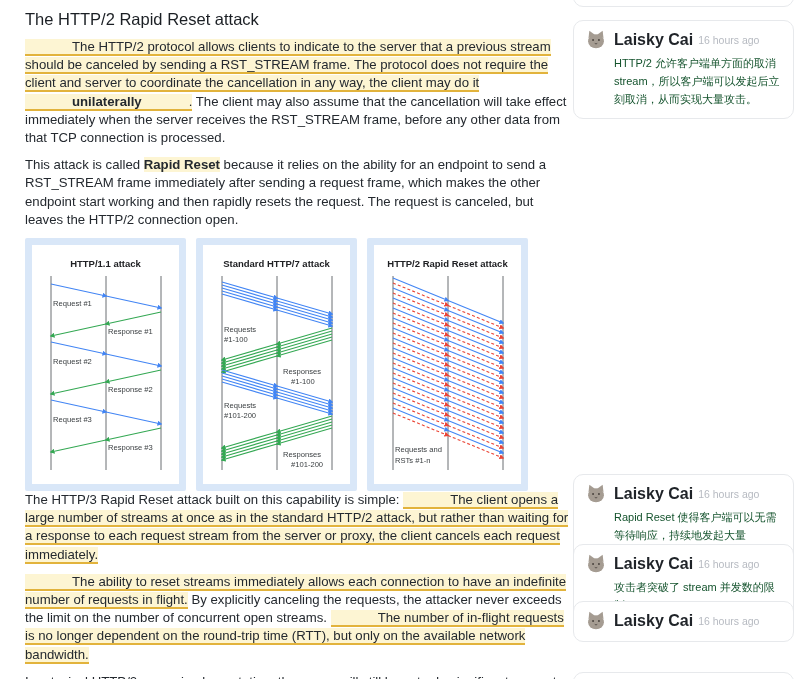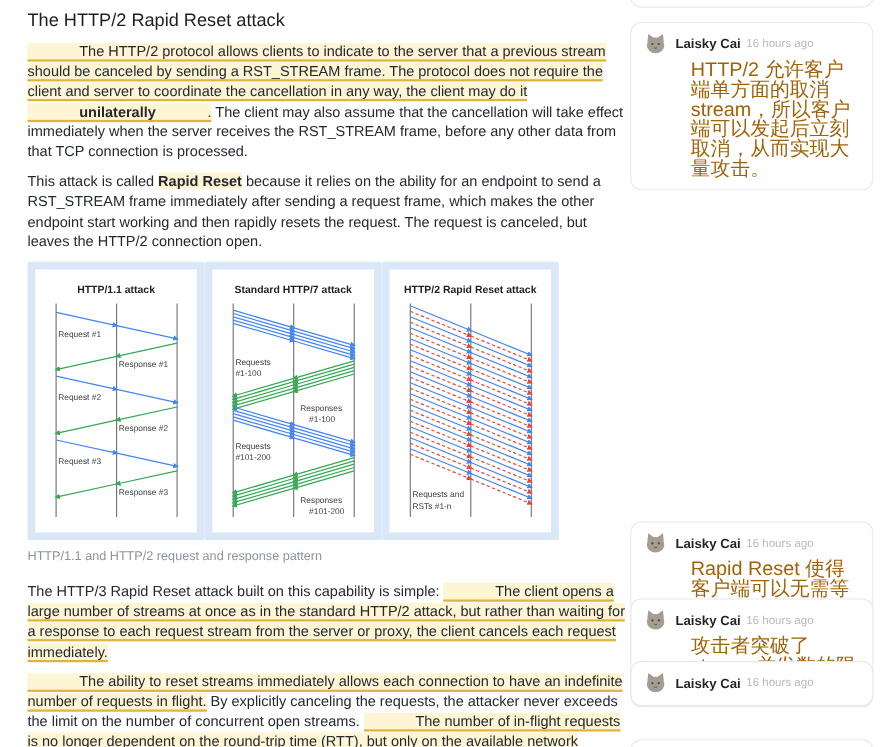--- a/index.html
+++ b/index.html
@@ -6,37 +6,37 @@
   body {
     width:800px; height:679px; overflow:hidden; position:relative;
     background:#ffffff; font-family:"Liberation Sans", sans-serif; color:#24292f;
   }
   .article { position:absolute; left:25px; top:0; width:546px; }
   .page-title { font-size:16.5px; font-weight:normal; margin:10px 0 9px; color:#1b1f24; }
   .para { font-size:13.2px; line-height:18.2px; margin:0 0 9px; color:#24292f; }
   .hl { background:var(--hl-bg,#fdf5d3); border-bottom:2px solid var(--hl-line,#e2b33c);padding-left:47px; }
   .hl-soft { background:var(--hl-bg,#fdf5d3); }
   .figure { margin:5px 0 0; }
-  .panels { display:flex; gap:0; }
+  .panels { display:flex; gap:10px; }
   .panel { width:161px; height:253px; background:var(--panel-frame,#d9e7f8); box-sizing:border-box; padding:7px; border-radius:2px; flex:none; }
   .panel-inner { background:#fff; width:100%; height:100%; display:flex; flex-direction:column; align-items:center; }
   .panel-title { font-size:9.5px; font-weight:bold; margin:13px 0 5px; color:#202124; white-space:nowrap; }
   .figcaption { font-size:11.5px; color:#8b949e; margin:9px 0 17px; }
 
   .sidebar { position:absolute; left:573px; top:0; width:221px; height:679px; }
   .card {
     position:absolute; left:0; width:221px; box-sizing:border-box;
     background:#fff; border:1px solid #e7e9ec; border-radius:10px;
     padding:9px 12px 10px;
   }
   .card-head { display:flex; align-items:center; }
   .avatar { width:20px; height:20px; margin-right:8px; flex:none; border-radius:5px; overflow:hidden; }
-  .author { font-size:12px; font-weight:bold; color:#1f2328; white-space:nowrap; }
+  .author { font-size:16px; font-weight:bold; color:#1f2328; white-space:nowrap; }
   .time { font-size:10.5px; color:#b6bac1; margin-left:5px; white-space:nowrap; }
-  .card-text { margin:4px 0 0 42px; font-size:18px; line-height:18px; color:#a16207; }
+  .card-text { margin:4px 0 0 28px; font-size:11px; line-height:18px; color:#14532d; }
   .card.partial-top { top:-52px; height:59px; }
   .card.partial-bottom { top:672px; height:50px; }
 </style>
 </head>
 <body>
 
 <main class="article">
   <h1 class="page-title">The HTTP/2 Rapid Reset attack</h1>
 
   <p class="para"><span class="hl">The HTTP/2 protocol allows clients to indicate to the server that a previous stream should be canceled by sending a RST_STREAM frame. The protocol does not require the client and server to coordinate the cancellation in any way, the client may do it </span><strong class="hl">unilaterally</strong><span class="hl">.</span><span> The client may also assume that the cancellation will take effect immediately when the server receives the RST_STREAM frame, before any other data from that TCP connection is processed.</span></p>
@@ -226,21 +226,20 @@
               <line x1="15" y1="134" x2="70" y2="156.5" stroke="#4285f4" stroke-width="1.1" marker-end="url(#p3b)"></line>
               <line x1="70" y1="156.5" x2="125" y2="179" stroke="#4285f4" stroke-width="1.1" marker-end="url(#p3b)"></line>
               <line x1="15" y1="139" x2="70" y2="161.5" stroke="#ea4335" stroke-width="1.1" stroke-dasharray="3 2.2" marker-end="url(#p3r)"></line>
               <line x1="70" y1="161.5" x2="125" y2="184" stroke="#ea4335" stroke-width="1.1" stroke-dasharray="3 2.2" marker-end="url(#p3r)"></line>
               <text x="17" y="178" font-size="7.6" fill="#3c4043" font-family="Liberation Sans, sans-serif">Requests and</text>
               <text x="17" y="189" font-size="7.6" fill="#3c4043" font-family="Liberation Sans, sans-serif">RSTs #1-n</text>
             </svg>
         </div>
       </div>
     </div>
-    <figcaption class="figcaption">HTTP/1.1 and HTTP/2 request and response pattern</figcaption>
   </figure>
 
   <p class="para"><span>The HTTP/3 Rapid Reset attack built on this capability is simple: </span><span class="hl">The client opens a large number of streams at once as in the standard HTTP/2 attack, but rather than waiting for a response to each request stream from the server or proxy, the client cancels each request immediately.</span></p>
 
   <p class="para"><span class="hl">The ability to reset streams immediately allows each connection to have an indefinite number of requests in flight.</span><span> By explicitly canceling the requests, the attacker never exceeds the limit on the number of concurrent open streams. </span><span class="hl">The number of in-flight requests is no longer dependent on the round-trip time (RTT), but only on the available network bandwidth.</span></p>
 
   <p class="para"><span>In a typical HTTP/2 server implementation, the server will still have to do significant amounts of work for canceled requests, such as allocating new stream data structures, parsing the query and doing header decompression, and mapping the URL to a resource. </span></p>
 </main>
 
 <aside class="sidebar">

